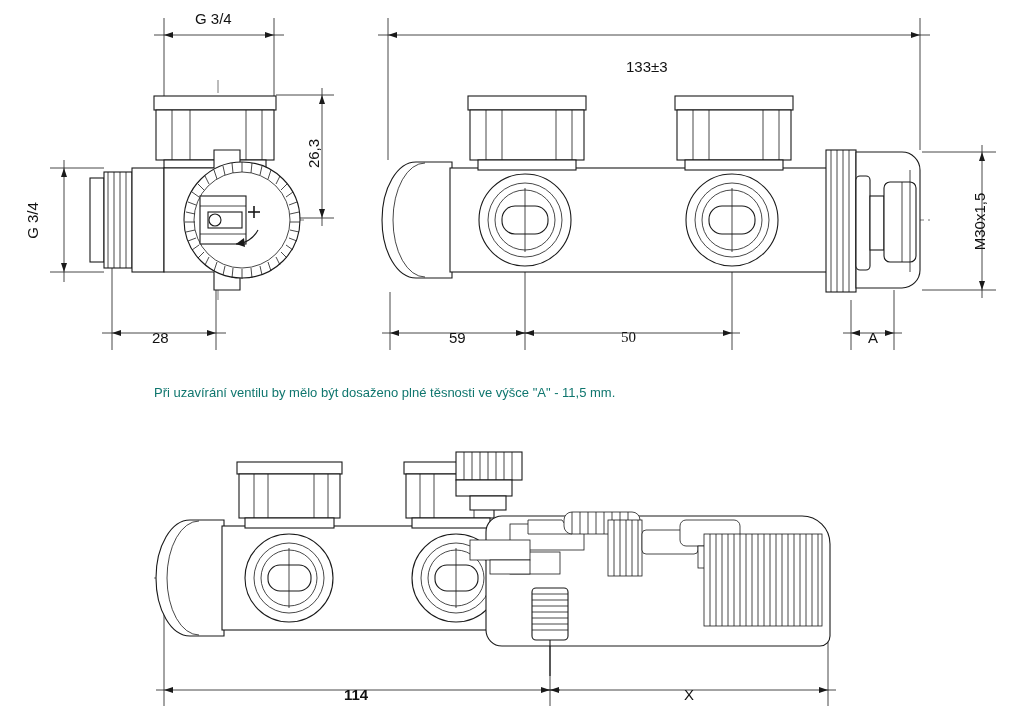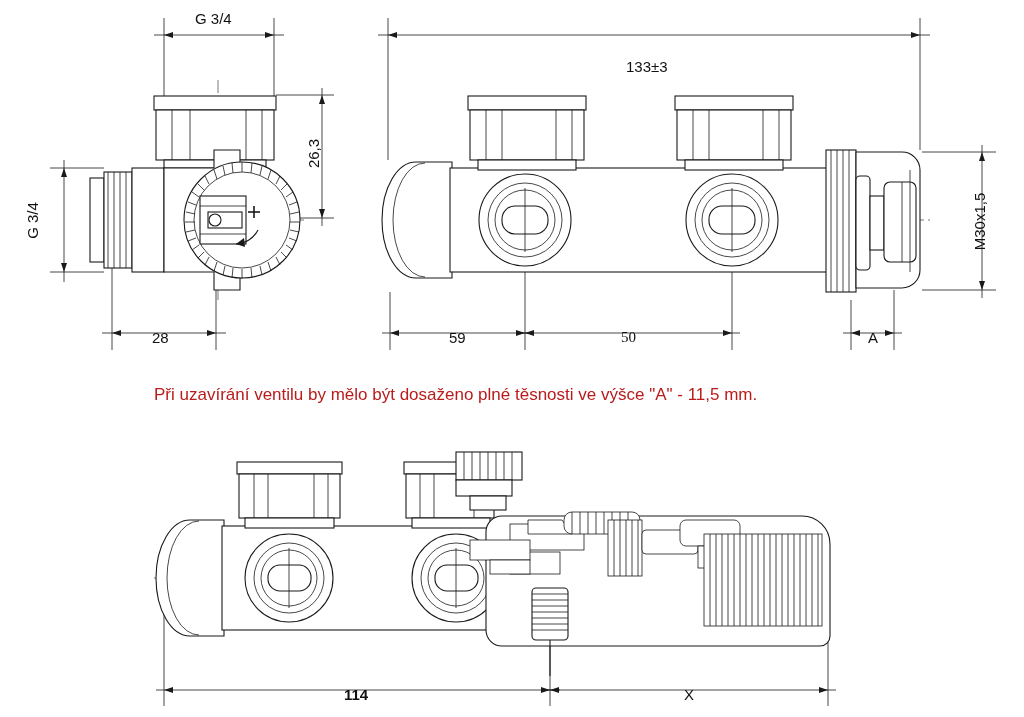--- a/index.html
+++ b/index.html
@@ -2,21 +2,21 @@
 <html><head>
 <meta charset="utf-8">
 <style>
   html,body{margin:0;padding:0;background:#ffffff;}
   body{width:1024px;height:717px;position:relative;overflow:hidden;
        font-family:"Liberation Sans", sans-serif;color:#1a1a1a;}
   .stage{position:absolute;left:4px;top:0;width:1024px;height:717px;}
   svg{position:absolute;left:0;top:0;}
   .dimlabel{position:absolute;font-size:15px;color:#111;white-space:nowrap;}
   .dimlabel.rot{transform-origin:center center;}
-  .caption{position:absolute;font-size:17px;color:#b91c1c;white-space:nowrap;}
+  .caption{position:absolute;font-size:13px;color:#0f766e;white-space:nowrap;}
   
   .ln{stroke:#1a1a1a;fill:none;stroke-width:1.1;}
   .ln-thin{stroke:#1a1a1a;fill:none;stroke-width:0.8;}
   .ln-dim{stroke:#1a1a1a;fill:none;stroke-width:0.8;}
   .ctr{stroke:#555;fill:none;stroke-width:0.8;stroke-dasharray:13 4 2 4;}
   .fillw{fill:#ffffff;stroke:#1a1a1a;stroke-width:1.1;}
   .fillw-t{fill:#ffffff;stroke:#1a1a1a;stroke-width:0.8;}
 </style>
 </head>
 <body>

